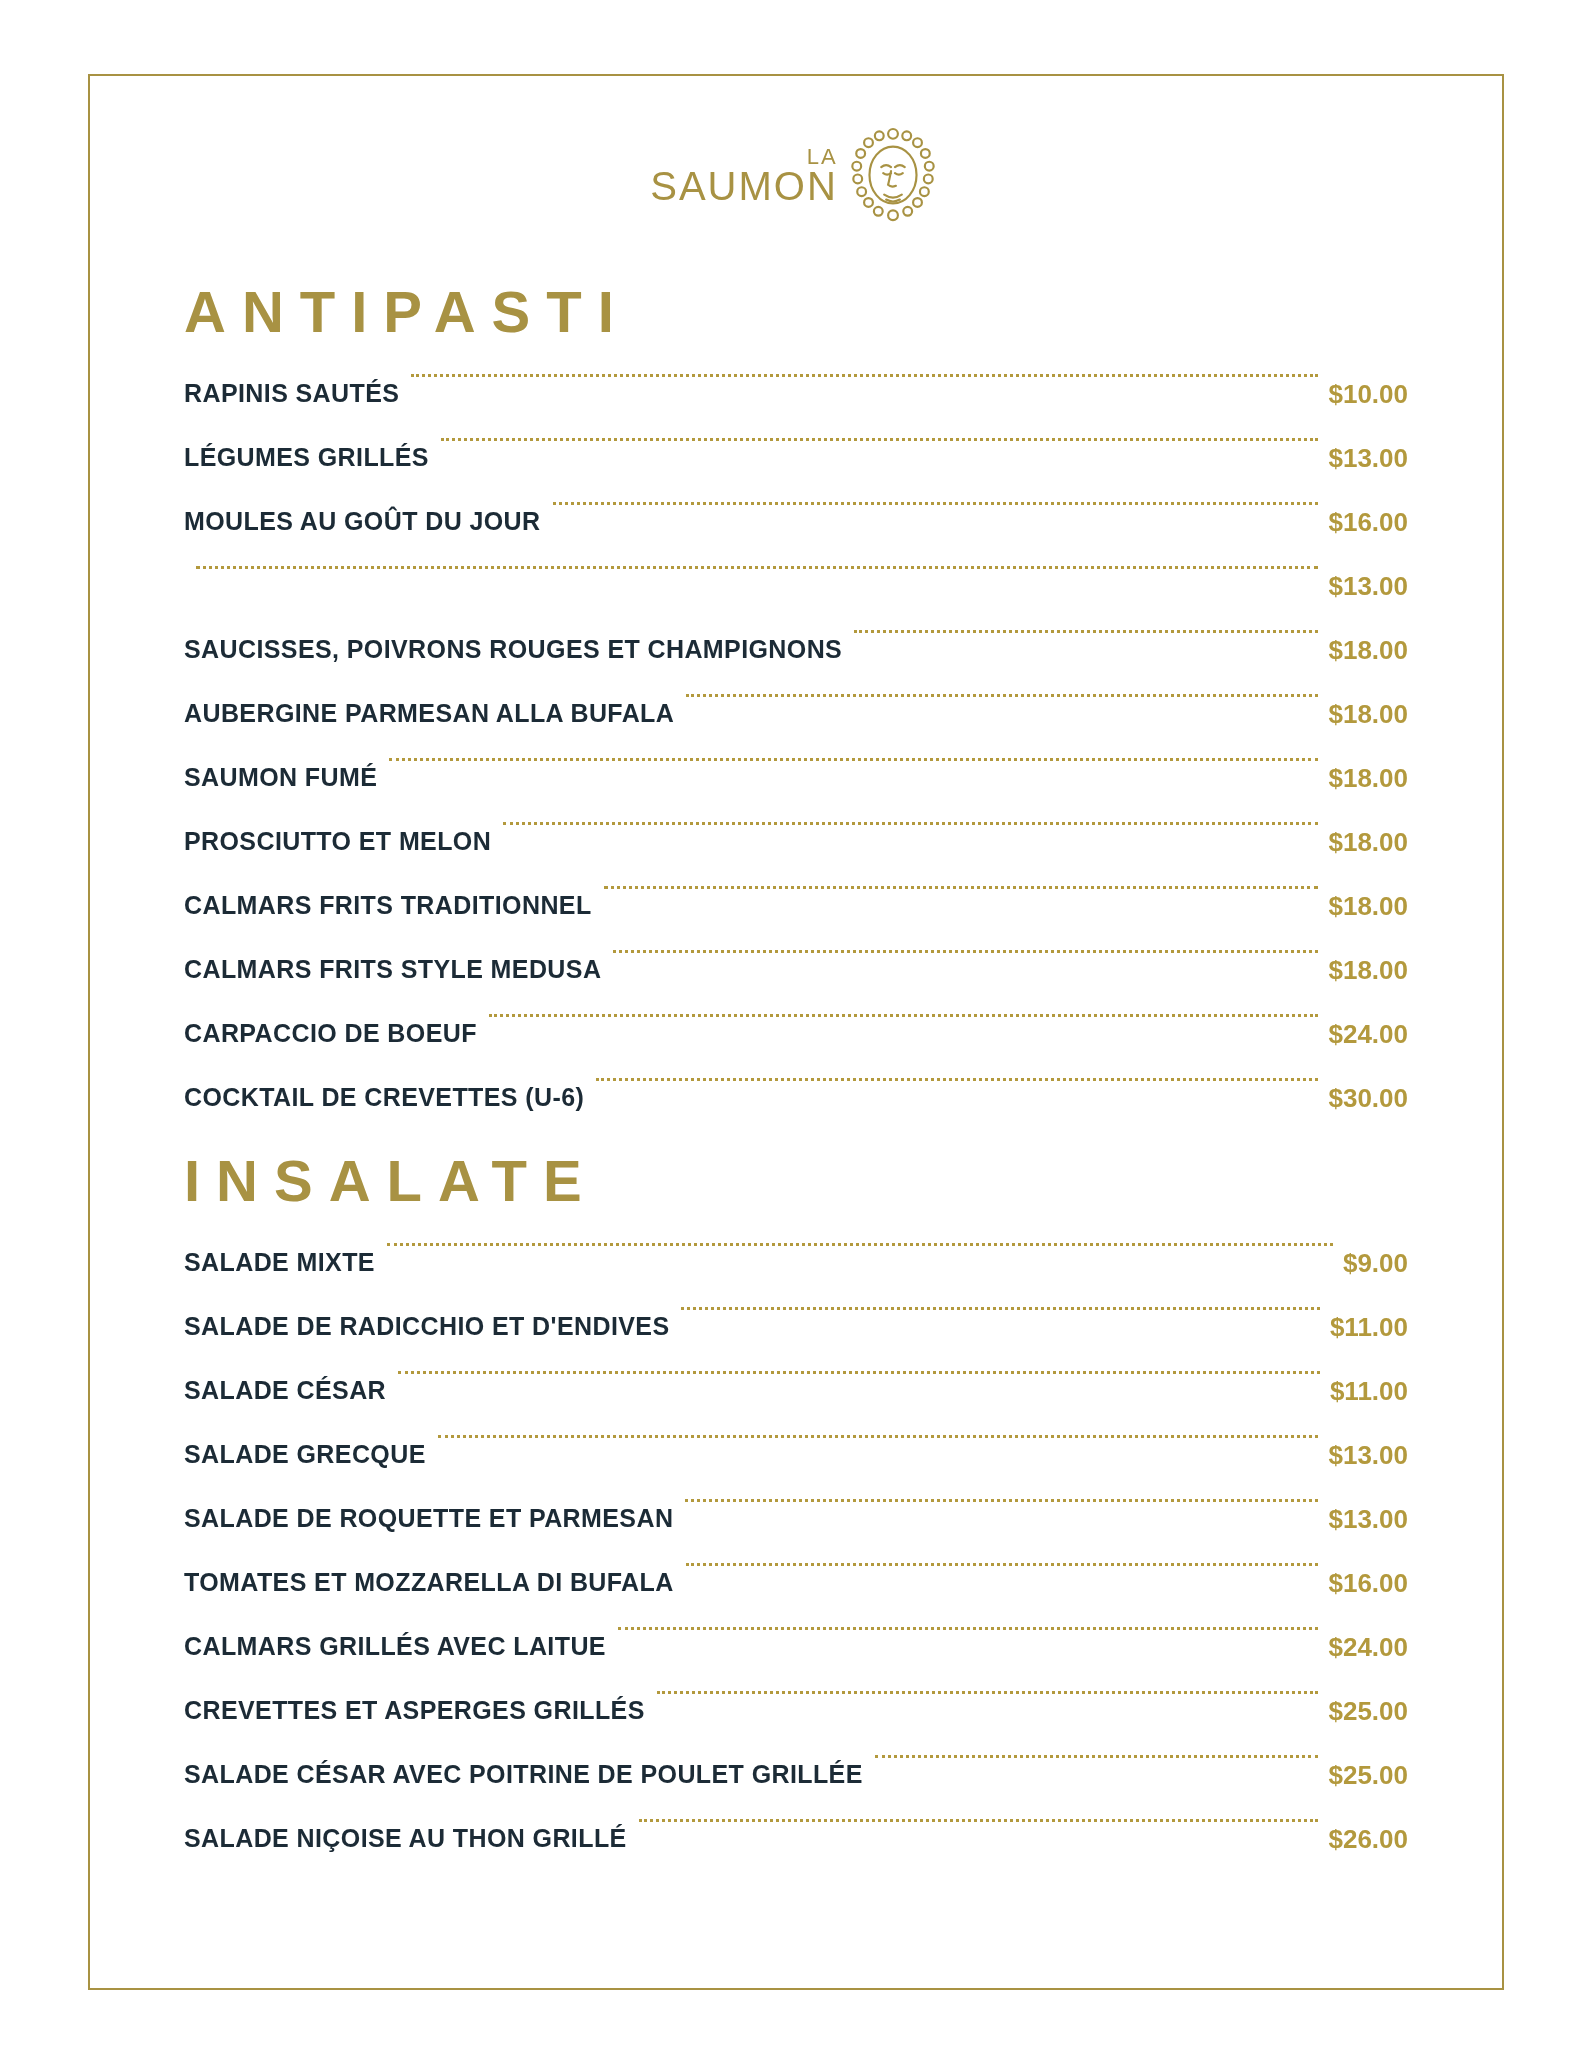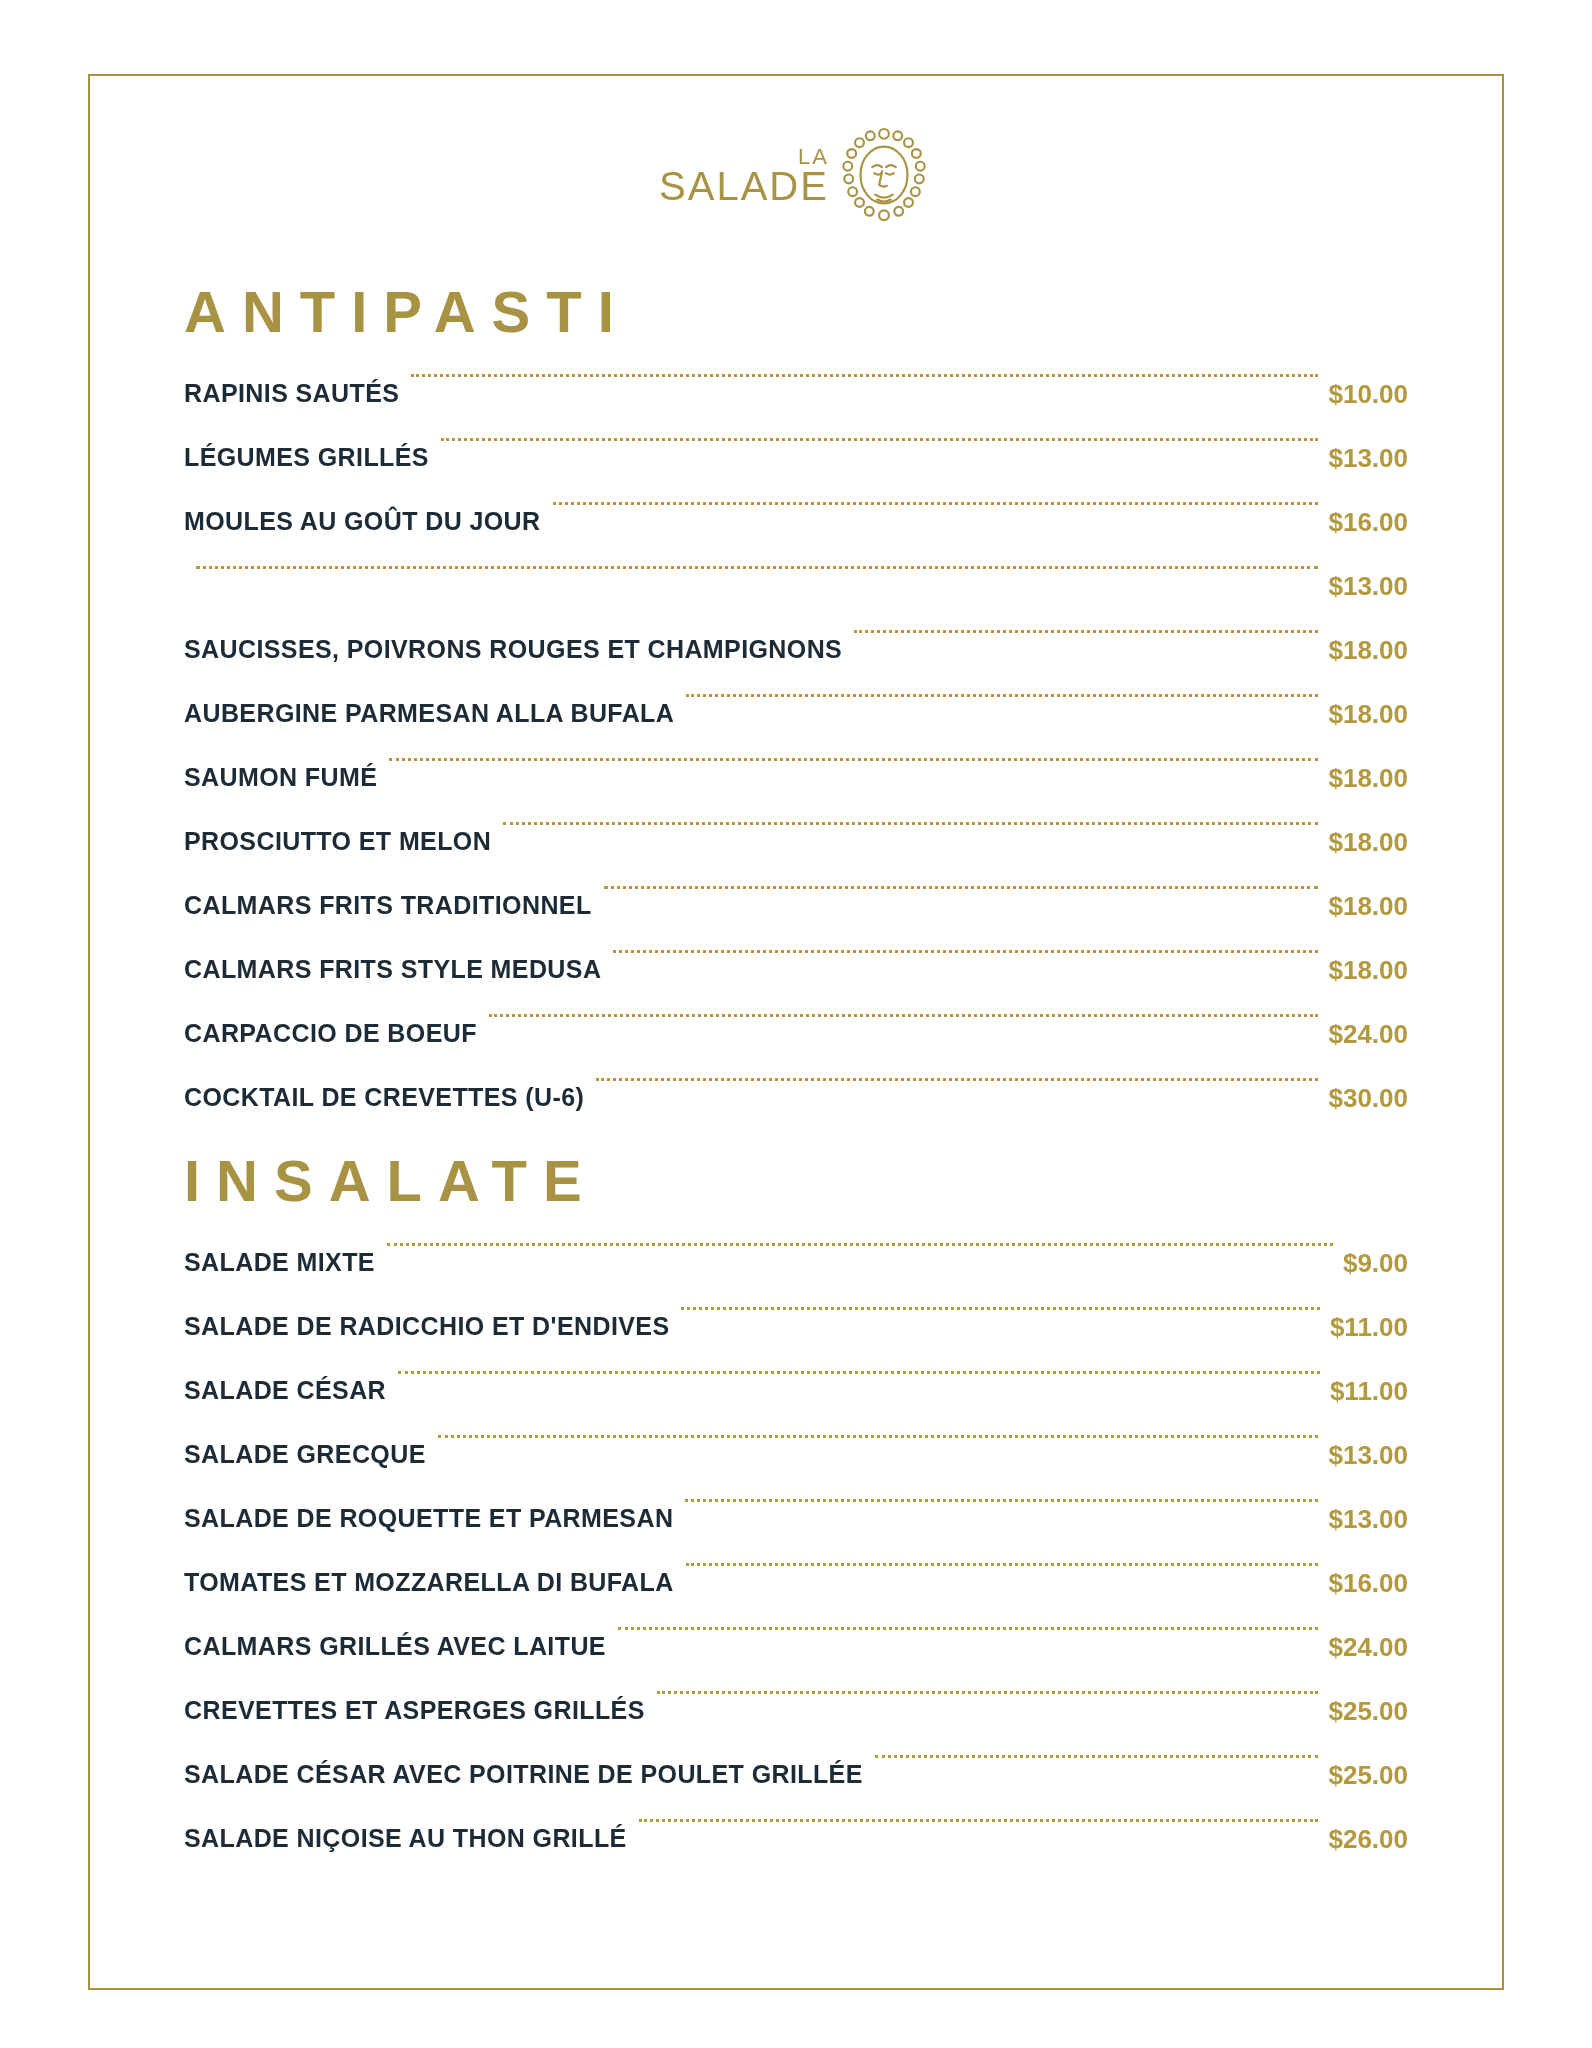--- a/index.html
+++ b/index.html
@@ -90,21 +90,21 @@
 <body>
 
 <div class="page">
   <div class="frame"></div>
   <div class="content">
 
     <div class="logo-wrap">
       <div class="logo">
         <div class="logo-text">
           <div class="logo-line1">LA</div>
-          <div class="logo-line2">SALADE</div>
+          <div class="logo-line2">SAUMON</div>
         </div>
         <span>
           <svg class="medusa-svg" width="98" height="104" viewBox="0 0 100 106">
             <g fill="none" stroke="#a89243" stroke-width="2.2" stroke-linecap="round">
 
               <circle cx="50" cy="10" r="5"></circle>
               <circle cx="36" cy="12" r="4.5"></circle>
               <circle cx="64" cy="12" r="4.5"></circle>
               <circle cx="25" cy="19" r="4.5"></circle>
               <circle cx="75" cy="19" r="4.5"></circle>

